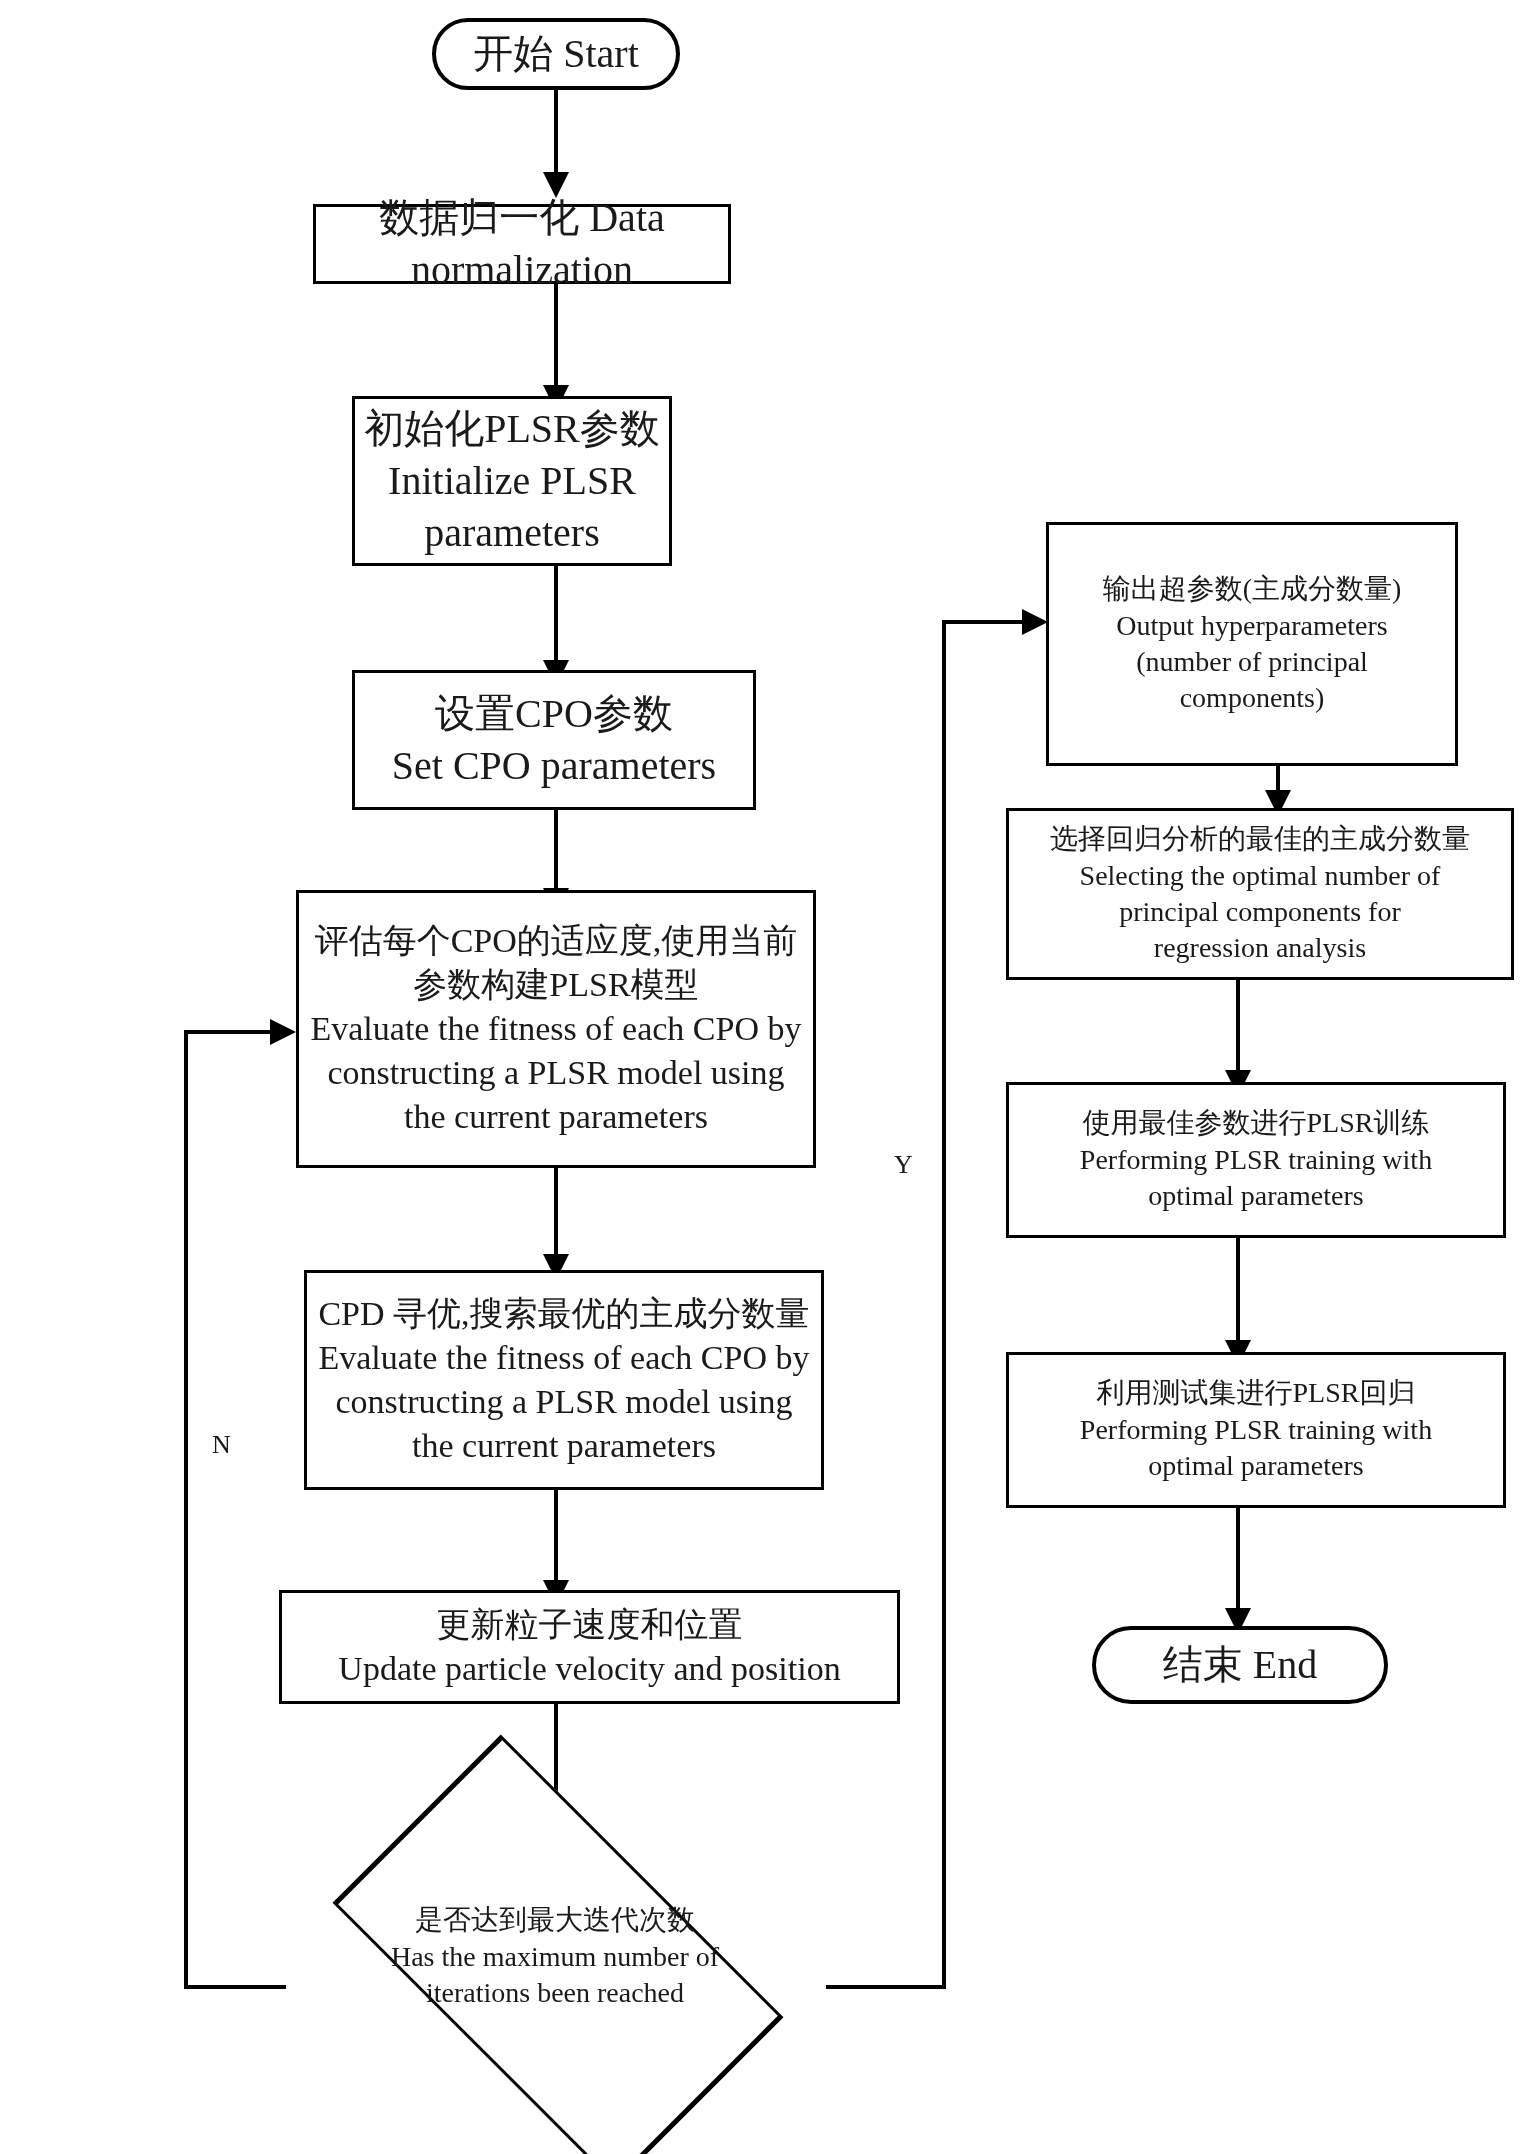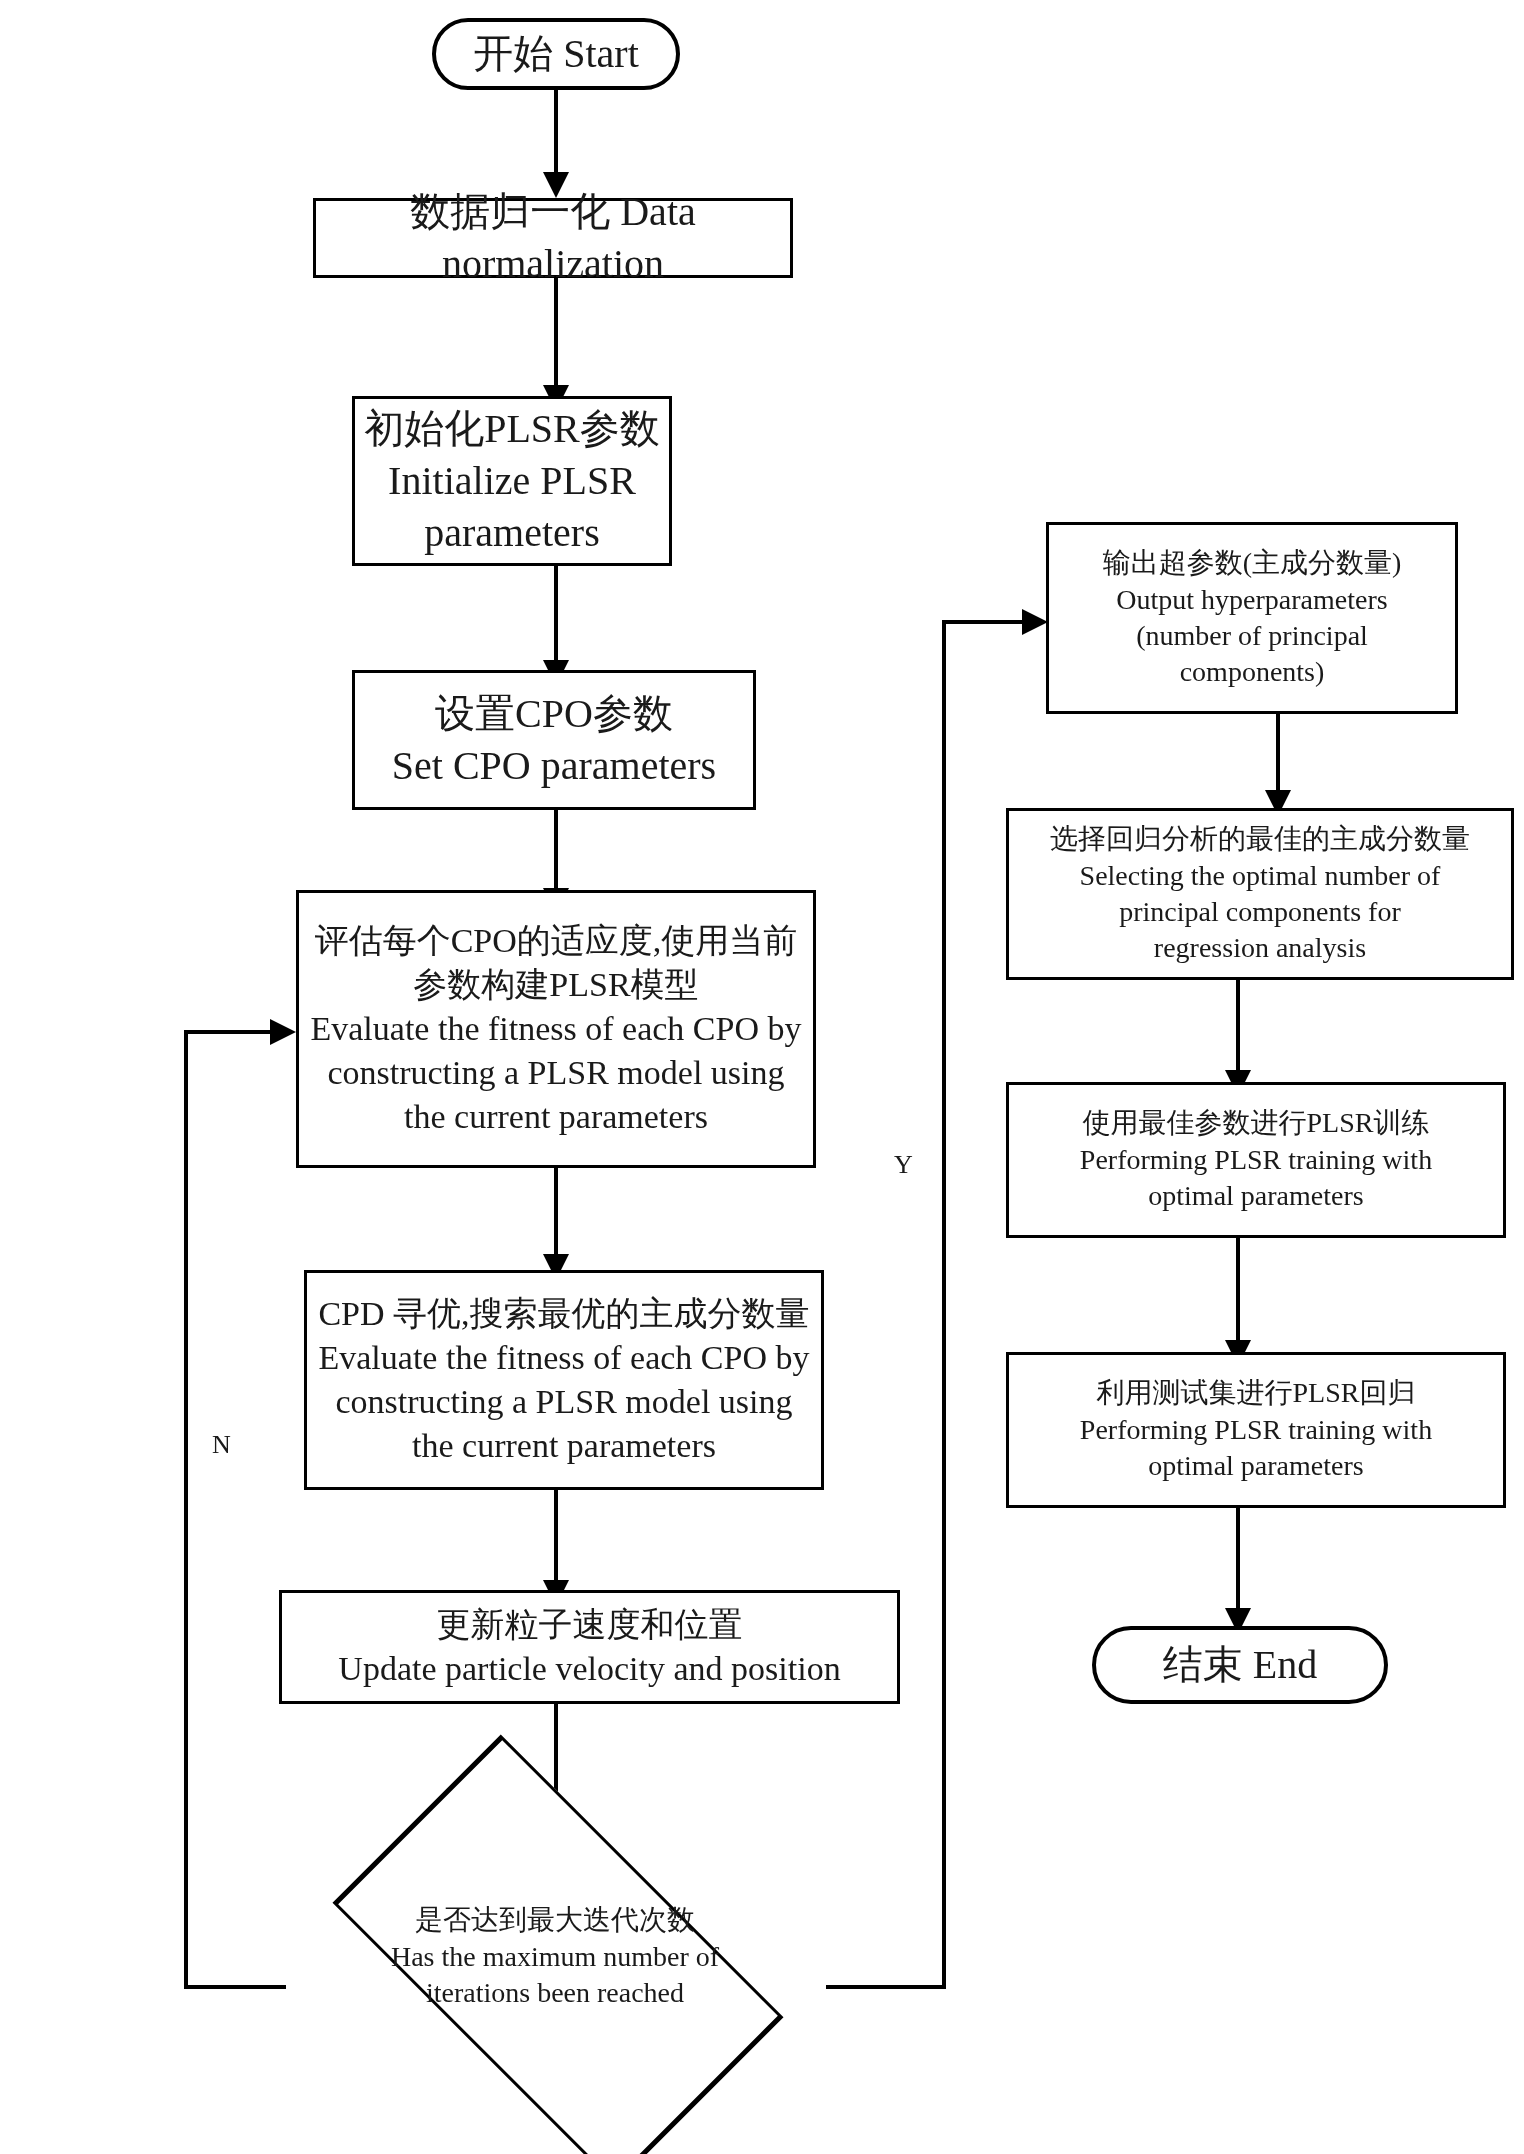--- a/index.html
+++ b/index.html
@@ -113,21 +113,21 @@
 
 <div id="canvas">
 
   <div class="node terminator fs-30" style="left:432px; top:18px; width:248px; height:72px;">
     <span class="txt">开始  Start</span>
   </div>
 
   <div class="line vline" style="left:554px; top:90px; width:4px; height:86px;"></div>
   <div class="arrow-down" style="left:543px; top:172px;"></div>
 
-  <div class="node rect fs-30" style="left:313px; top:198px; width:480px; height:80px;">
+  <div class="node rect fs-30" style="left:313px; top:204px; width:418px; height:80px;">
     <span class="txt">数据归一化 Data normalization</span>
   </div>
 
   <div class="line vline" style="left:554px; top:278px; width:4px; height:111px;"></div>
   <div class="arrow-down" style="left:543px; top:385px;"></div>
 
   <div class="node rect fs-30" style="left:352px; top:396px; width:320px; height:170px;">
     <span class="txt">初始化PLSR参数
 Initialize PLSR parameters</span>
   </div>
@@ -185,21 +185,21 @@
   <div class="line hline" style="left:184px; top:1030px; width:88px; height:4px;"></div>
   <div class="arrow-right" style="left:270px; top:1019px;"></div>
   <div class="branch-label" style="left:212px; top:1432px;">N</div>
 
   <div class="line hline" style="left:826px; top:1985px; width:120px; height:4px;"></div>
   <div class="line vline" style="left:942px; top:620px; width:4px; height:1369px;"></div>
   <div class="line hline" style="left:942px; top:620px; width:82px; height:4px;"></div>
   <div class="arrow-right" style="left:1022px; top:609px;"></div>
   <div class="branch-label" style="left:894px; top:1152px;">Y</div>
 
-  <div class="node rect fs-28" style="left:1046px; top:522px; width:412px; height:192px;">
+  <div class="node rect fs-28" style="left:1046px; top:522px; width:412px; height:244px;">
     <span class="txt">输出超参数(主成分数量)
 Output hyperparameters
 (number of principal
 components)</span>
   </div>
 
   <div class="line vline" style="left:1276px; top:714px; width:4px; height:86px;"></div>
   <div class="arrow-down" style="left:1265px; top:790px;"></div>
 
   <div class="node rect fs-28" style="left:1006px; top:808px; width:508px; height:172px;">

